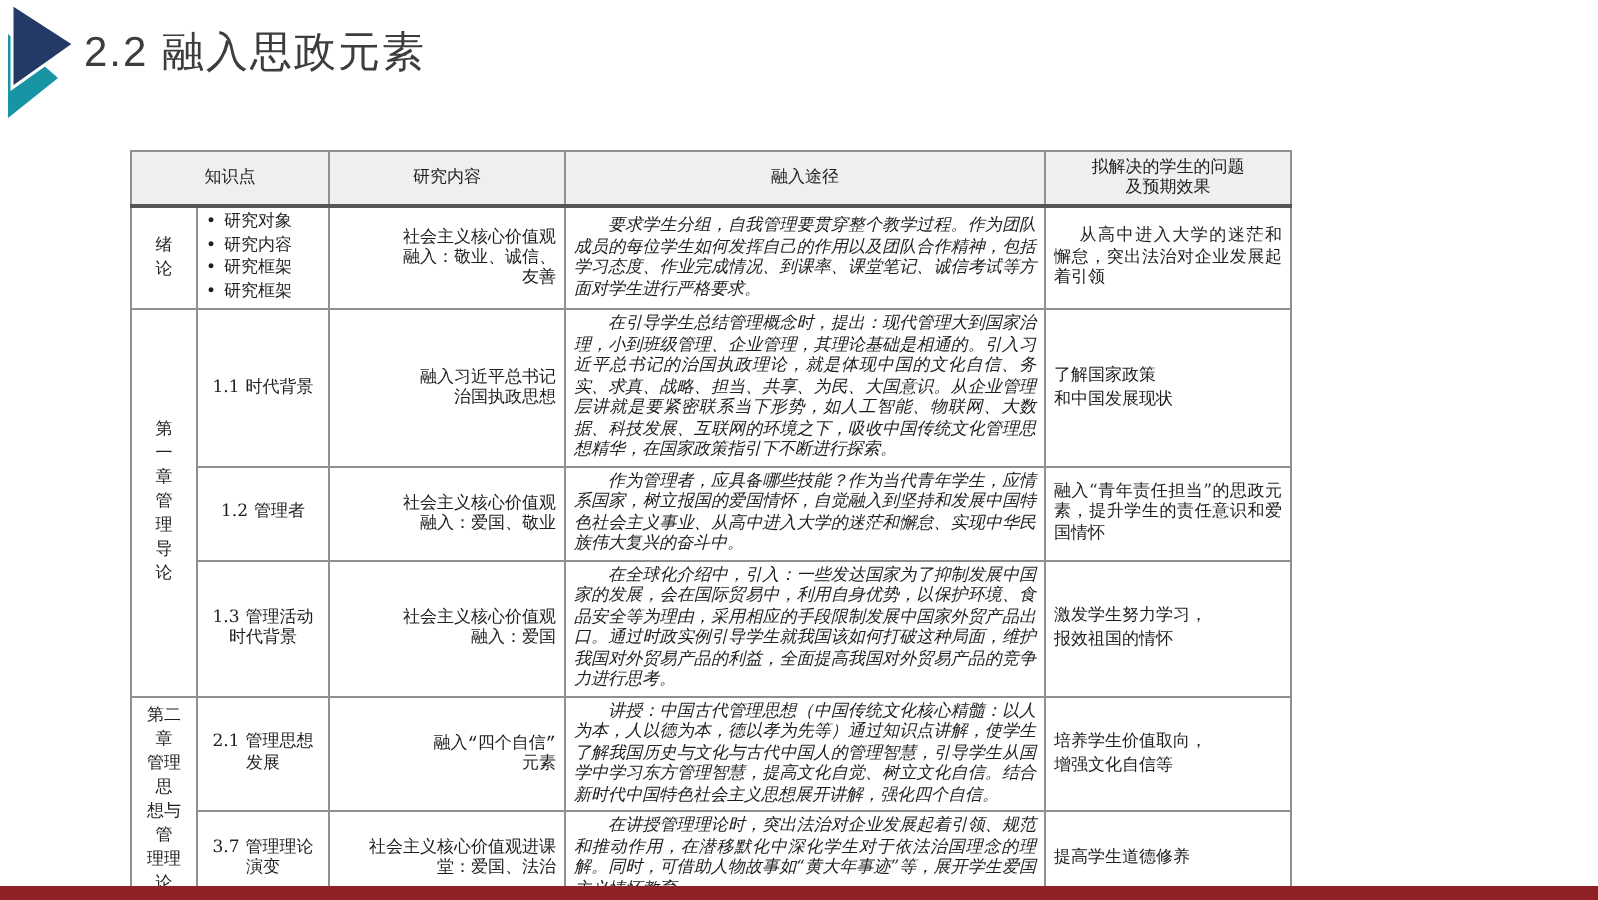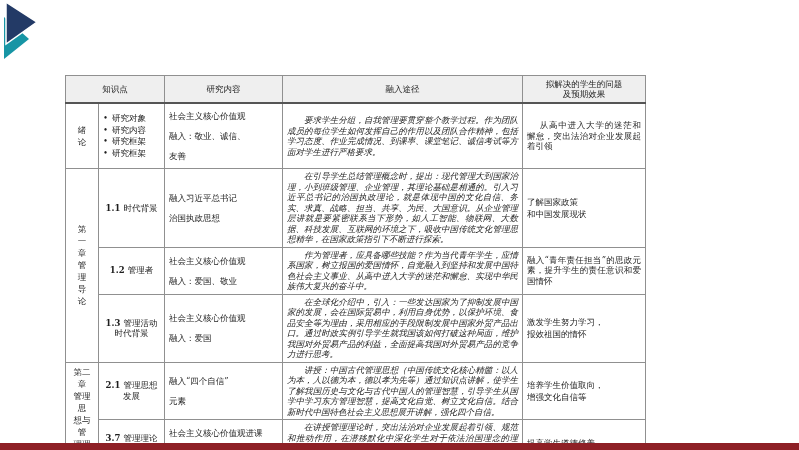--- a/index.html
+++ b/index.html
@@ -24,43 +24,44 @@
   .tbl th,.tbl td{border:1px solid #909090;padding:2px 4px;vertical-align:middle;overflow:hidden;}
   .tbl thead th{
     background:#efefef;font-weight:normal;text-align:center;
     height:22px;border-bottom:2px solid #555;white-space:pre-line;
   }
   tr.sec>td{border-top:1.6px solid #555;}
   .tbl{border-top:1.6px solid #555;border-bottom:1.6px solid #555;}
 
   .group-cell{text-align:center;white-space:pre-line;padding:1px 0;line-height:12px;}
   .point-cell{text-align:center;}
-  .point-no{font-weight:bold;margin-right:3px;text-align:right;}
+  .point-no{font-weight:normal;margin-right:3px;text-align:right;}
   .point-name{white-space:pre-line;}
-  .element-cell{text-align:left;white-space:pre-line;line-height:20px;}
+  .element-cell{text-align:right;white-space:pre-line;line-height:10px;font-family:Liberation Mono, monospace;}
   .path-cell{text-align:justify;text-indent:2em;font-style:italic;}
   .outcome-center{white-space:pre-line;line-height:12px;}
   .outcome-para{text-align:justify;}
   .outcome-para.ind{text-indent:1.5em;}
   .bullets-cell{padding-left:6px;}
   .bullet-row{display:flex;gap:4px;line-height:11.5px;align-items:flex-start;}
   .blt{flex:0 0 auto;}
   .rh0{height:47px}.rh1{height:77px}.rh2{height:44px}
   .rh3{height:64px}.rh4{height:51px}.rh5{height:45px}
 </style>
 </head>
 <body>
 
 <div class="slide">
 
   <svg class="logo" width="38" height="60" viewBox="0 0 38 60">
     <polygon points="2,16 27,38 2,58" fill="#1795a5"></polygon>
     <polygon points="4,1 35,21 4,43" fill="#233a66" stroke="#ffffff" stroke-width="1.5"></polygon>
   </svg>
 
+  <div class="page-title">2.2 融入思政元素</div>
 
   <table class="tbl">
     <colgroup>
       <col style="width:33px">
         <col style="width:66px">
         <col style="width:118px">
       <col style="width:240px">
         <col style="width:123px">
     </colgroup>
     <thead>

